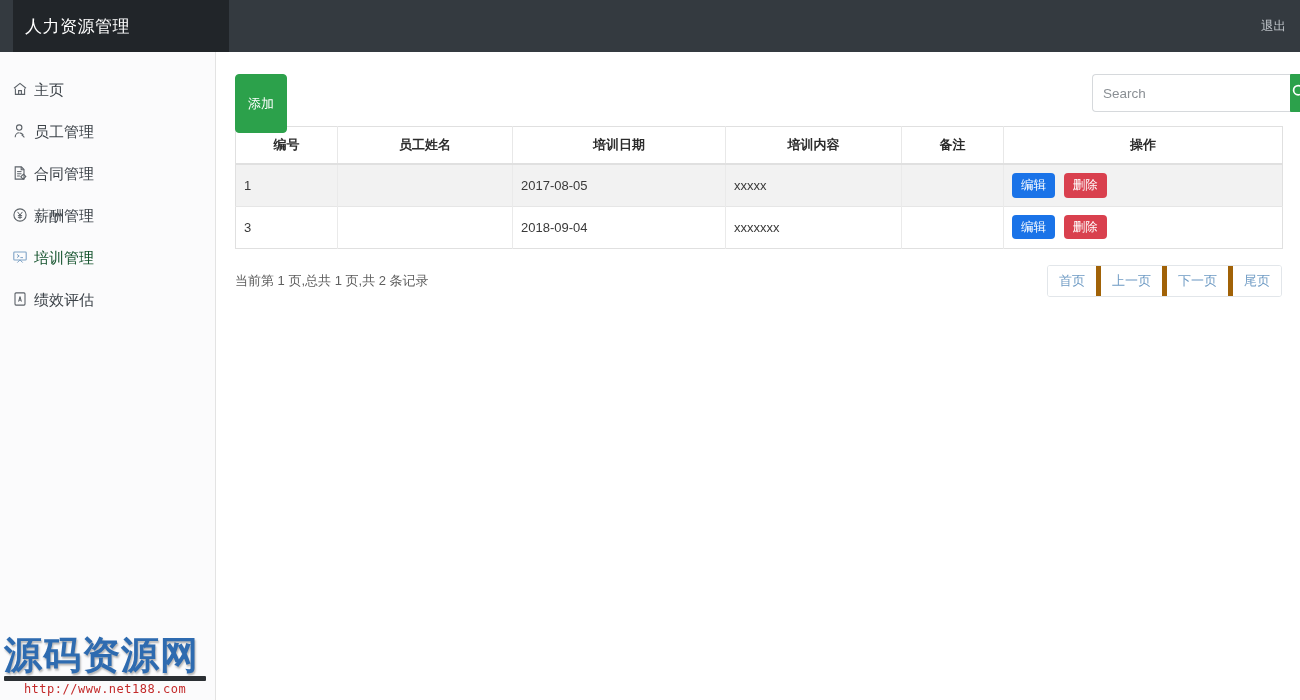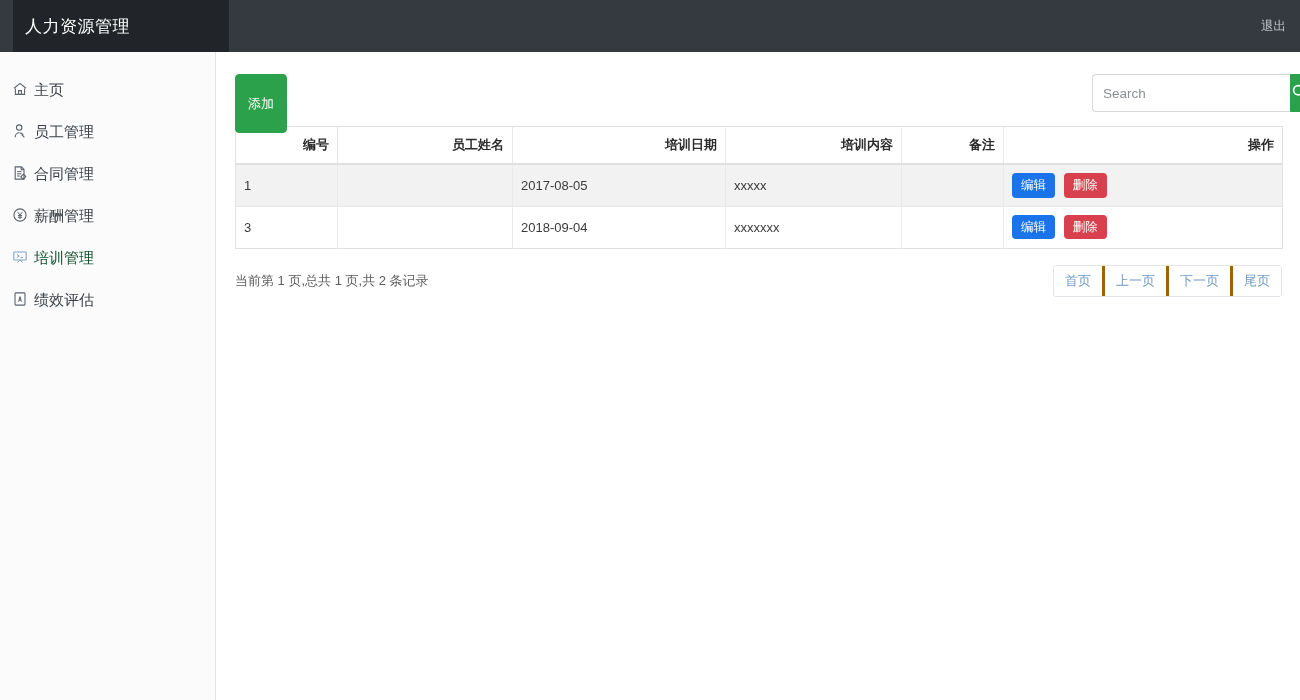--- a/index.html
+++ b/index.html
@@ -157,21 +157,21 @@
   }
 
   
   .table {
     width: 1047px;
     border-collapse: collapse;
     table-layout: fixed;
     border: 1px solid #e0e0e0;
   }
   .table th {
-    text-align: right;
+    text-align: center;
     font-size: 13px;
     font-weight: bold;
     color: #2b2b2b;
     padding: 9px 8px;
     border-bottom: 2px solid #e0e0e0;
     border-right: 1px solid #e8e8e8;
     background: #ffffff;
     height: 36px;
     vertical-align: middle;
   }
@@ -231,21 +231,21 @@
     overflow: hidden;
     border: 1px solid #e2e6ea;
   }
   .pager a {
     display: block;
     padding: 7px 11px;
     font-size: 13px;
     color: #6f9bc4;
     background: #ffffff;
     text-decoration: none;
-    border-right: 3px solid #a16207;
+    border-right: 5px solid #a16207;
     cursor: pointer;
     line-height: 1.25;
   }
   .pager a:last-child { border-right: none; }
 
   
   .watermark {
     position: absolute;
     left: 4px;
     bottom: 4px;
@@ -426,14 +426,19 @@
       <div class="pager">
         <a href="#">首页</a>
         <a href="#">上一页</a>
         <a href="#">下一页</a>
         <a href="#">尾页</a>
       </div>
     </div>
 
   </div>
 
+  <div class="watermark">
+    <div class="wm-main">源码资源网</div>
+    <div class="wm-rule"></div>
+    <div class="wm-url">http://www.net188.com</div>
+  </div>
 
 </div>
 
 </body></html>

